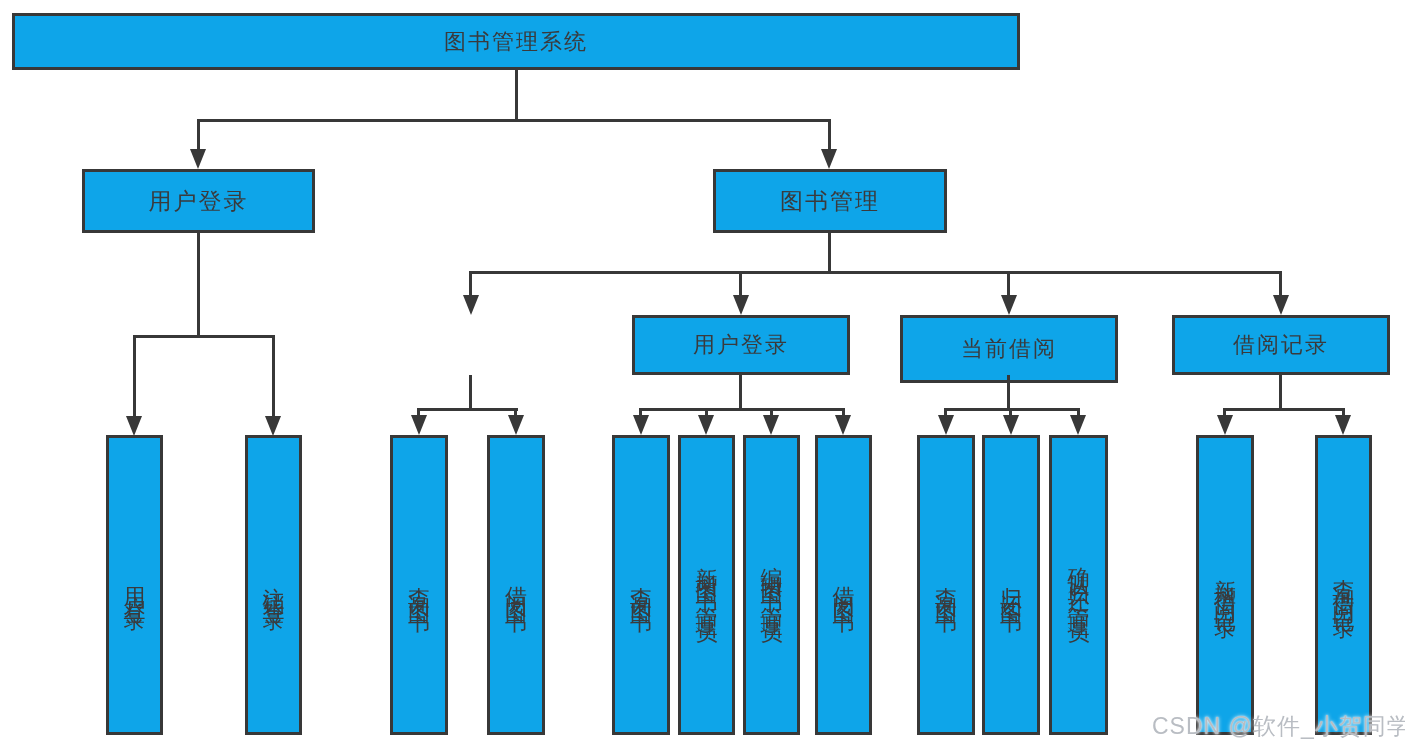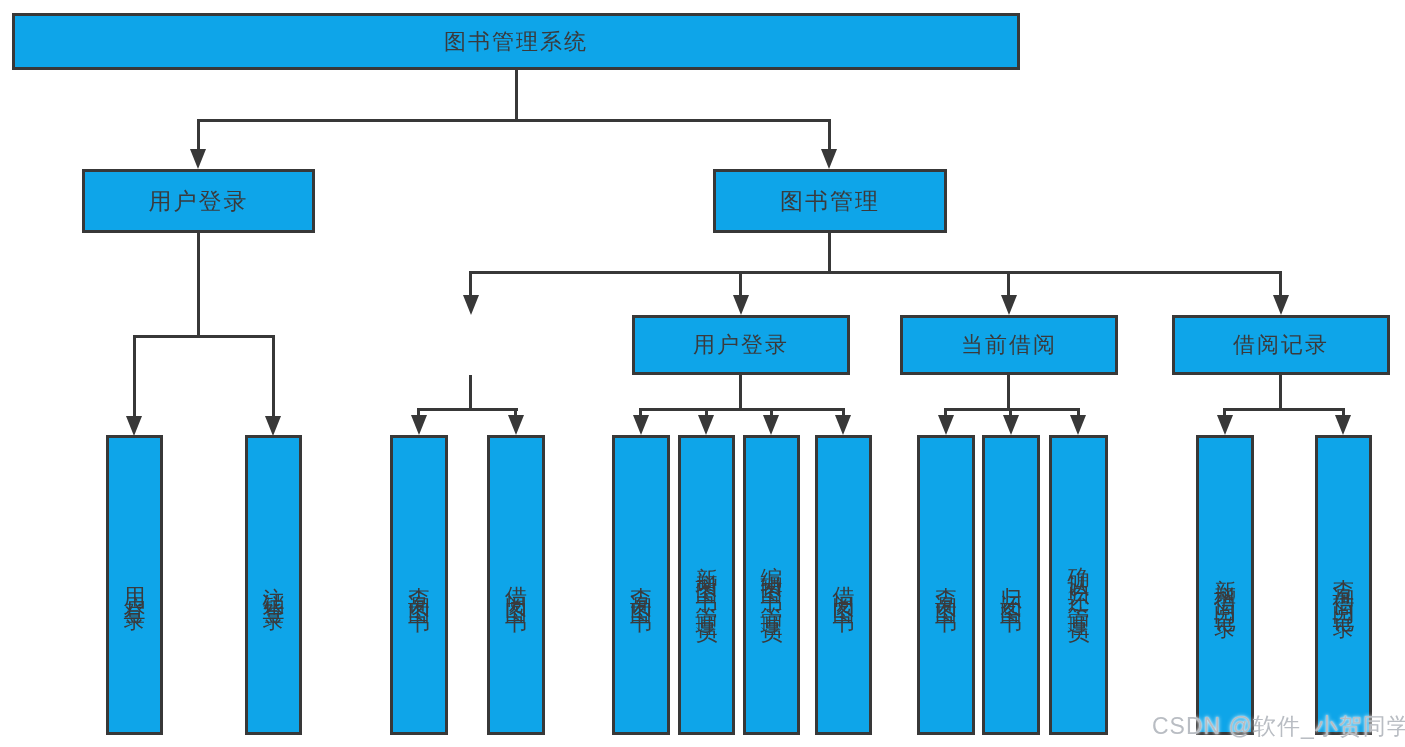--- a/index.html
+++ b/index.html
@@ -67,21 +67,21 @@
   <div class="vline" style="left:739px;top:271px;width:3px;height:26px;"></div>
   <div class="arrow" style="left:733px;top:295px;"></div>
   <div class="vline" style="left:1007px;top:271px;width:3px;height:26px;"></div>
   <div class="arrow" style="left:1001px;top:295px;"></div>
   <div class="vline" style="left:1279px;top:271px;width:3px;height:26px;"></div>
   <div class="arrow" style="left:1273px;top:295px;"></div>
 
   <div class="box" style="left:632px;top:315px;width:218px;height:60px;">
     <span class="hlabel">用户登录</span>
   </div>
-  <div class="box" style="left:900px;top:315px;width:218px;height:60px;font-family:Liberation Mono, monospace;">
+  <div class="box" style="left:900px;top:315px;width:218px;height:68px;font-family:Liberation Mono, monospace;">
     <span class="hlabel">当前借阅</span>
   </div>
   <div class="box" style="left:1172px;top:315px;width:218px;height:60px;">
     <span class="hlabel">借阅记录</span>
   </div>
 
   <div class="vline" style="left:469px;top:375px;width:3px;height:35px;"></div>
   <div class="hline" style="left:418px;top:408px;width:100px;height:3px;"></div>
   <div class="vline" style="left:739px;top:375px;width:3px;height:35px;"></div>
   <div class="hline" style="left:639px;top:408px;width:206px;height:3px;"></div>

